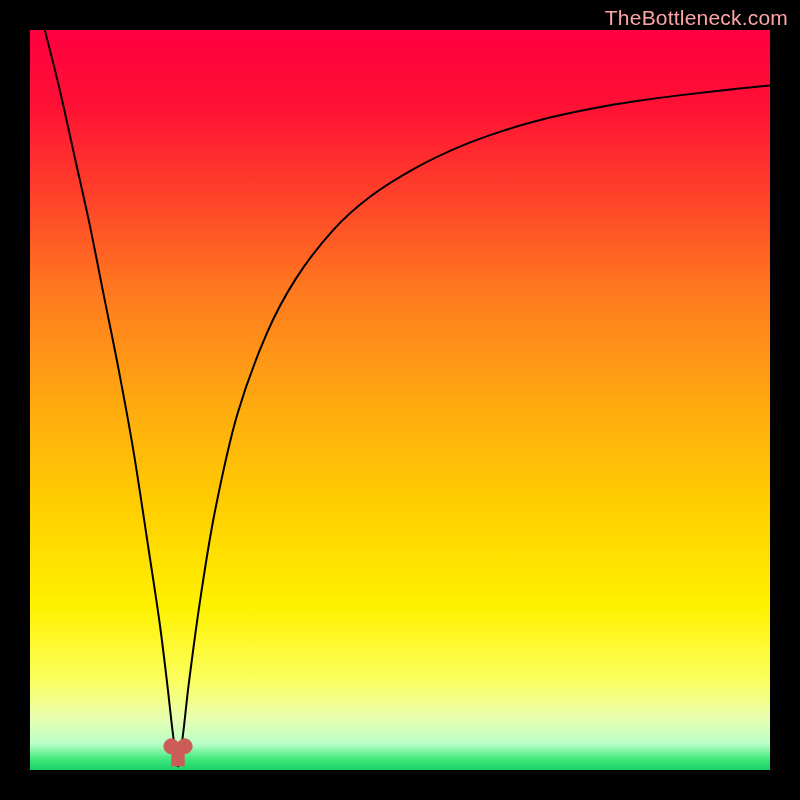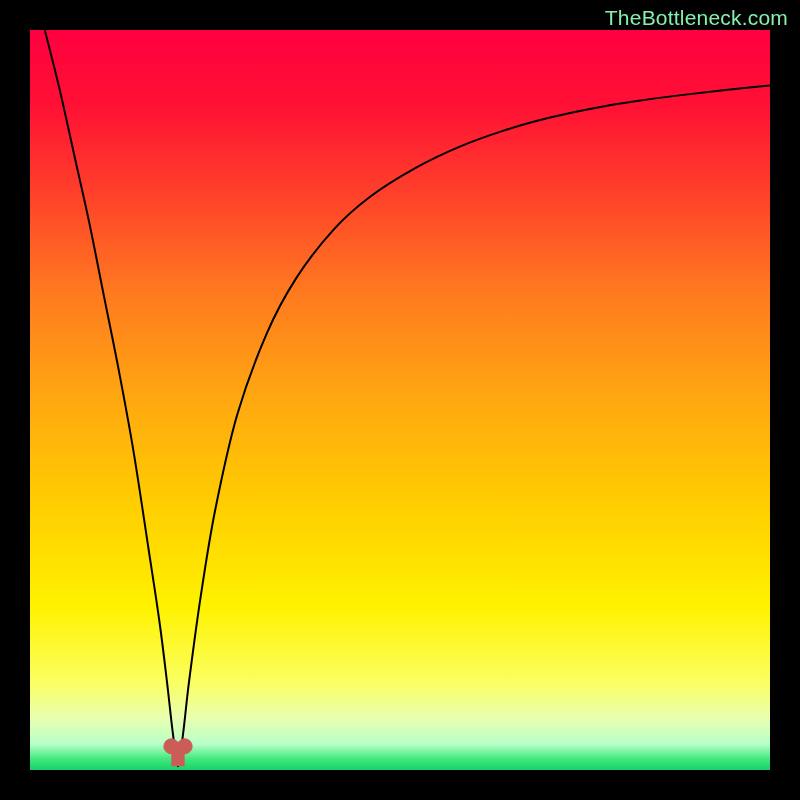--- a/index.html
+++ b/index.html
@@ -26,21 +26,21 @@
   }
   .plot-area svg {
     display: block;
     width: 740px;
     height: 740px;
   }
   .watermark {
     position: absolute;
     top: 6px;
     right: 12px;
-    color: #86efac;
+    color: #fca5a5;
     font-size: 21px;
     font-weight: 400;
     letter-spacing: 0.2px;
     user-select: none;
     font-family: Arial, Helvetica, sans-serif;
   }
 </style>
 </head>
 <body>
 

